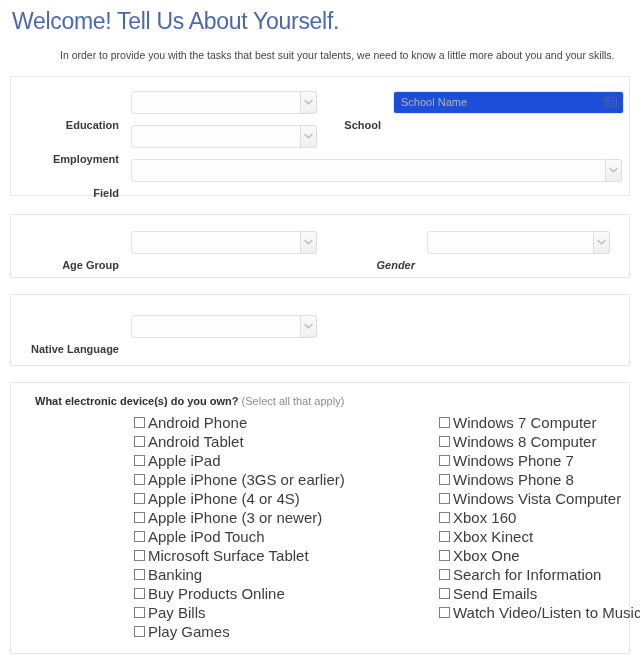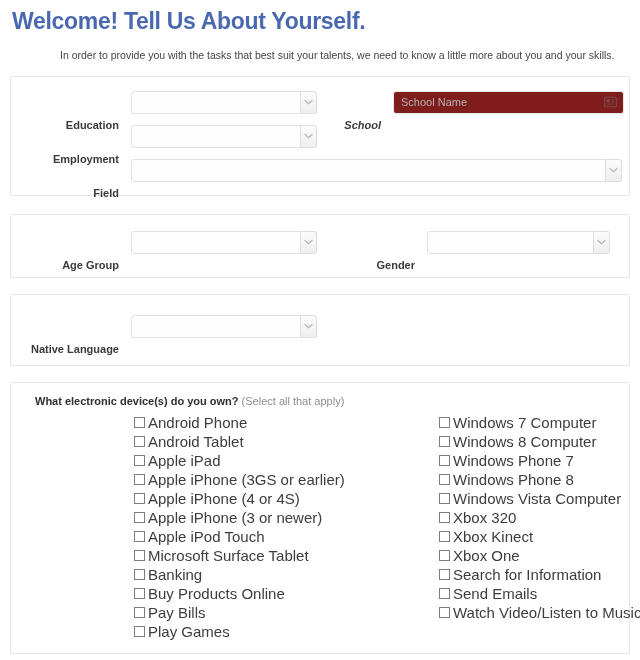--- a/index.html
+++ b/index.html
@@ -12,21 +12,21 @@
     background: #ffffff;
     font-family: "Liberation Sans", sans-serif;
     overflow: hidden;
     position: relative;
     color: #333333;
   }
 
   
   .page-title {
     font-size: 23px;
-    font-weight: bold;
+    font-weight: normal;
     color: #4a68b0;
     letter-spacing: -0.3px;
     padding: 6px 0 0 12px;
     line-height: 30px;
     white-space: nowrap;
   }
   .page-subtitle {
     font-size: 10.5px;
     color: #454545;
     padding: 12px 0 0 60px;
@@ -103,21 +103,21 @@
 
   .sel-w-std { width: 186px; }
   .sel-w-wide { width: 491px; }
   .sel-w-right { width: 183px; }
 
   
   .text-input {
     height: 23px;
     border: 1px solid #e8e8e8;
     border-radius: 3px;
-    background: #7f1d1d;
+    background: #1d4ed8;
     box-sizing: border-box;
     position: relative;
     display: flex;
     align-items: center;
     flex: none;
   }
   .ti-w { width: 231px; }
   .text-input .ph {
     font-size: 11px;
     color: #b3b3b3;
@@ -190,21 +190,21 @@
       <div class="field-label lbl-w-left">Education</div>
       <div class="select-box sel-w-std">
         <span class="select-value"></span>
         <span class="select-arrow">
           <svg width="9" height="6" viewBox="0 0 9 6">
               <path d="M1 1.5 L4.5 4.8 L8 1.5" fill="none" stroke="#b9b9b9" stroke-width="1.3" stroke-linecap="round" stroke-linejoin="round"></path>
             </svg>
         </span>
       </div>
 
-      <div class="field-label" style="width:76px;padding-left:14px;font-style:italic;">School</div>
+      <div class="field-label" style="width:76px;padding-left:14px;">School</div>
       <div class="text-input ti-w">
         <span class="ph">School Name</span>
         <span class="input-icon">
           <svg width="13" height="11" viewBox="0 0 13 11">
             <rect x="0.6" y="0.6" width="11.8" height="9.8" rx="1" fill="none" stroke="#6f6f6f" stroke-width="1.1"></rect>
             <rect x="2.6" y="2.6" width="3.2" height="3.2" fill="#6f6f6f"></rect>
             <rect x="7.4" y="2.7" width="2.8" height="1" fill="#6f6f6f"></rect>
             <rect x="7.4" y="4.6" width="2.8" height="1" fill="#6f6f6f"></rect>
             <rect x="2.6" y="7.0" width="7.6" height="1" fill="#6f6f6f"></rect>
           </svg>
@@ -245,21 +245,21 @@
       <div class="field-label lbl-w-left">Age Group</div>
       <div class="select-box sel-w-std">
         <span class="select-value"></span>
         <span class="select-arrow">
           <svg width="9" height="6" viewBox="0 0 9 6">
               <path d="M1 1.5 L4.5 4.8 L8 1.5" fill="none" stroke="#b9b9b9" stroke-width="1.3" stroke-linecap="round" stroke-linejoin="round"></path>
             </svg>
         </span>
       </div>
 
-      <div class="field-label" style="width:110px;">Gender</div>
+      <div class="field-label" style="width:110px;font-style:italic;">Gender</div>
       <div class="select-box sel-w-right">
         <span class="select-value"></span>
         <span class="select-arrow">
           <svg width="9" height="6" viewBox="0 0 9 6">
               <path d="M1 1.5 L4.5 4.8 L8 1.5" fill="none" stroke="#b9b9b9" stroke-width="1.3" stroke-linecap="round" stroke-linejoin="round"></path>
             </svg>
         </span>
       </div>
     </div>
   </div>
@@ -339,21 +339,21 @@
           <div class="cb-item">
             <span class="cb-box"></span>
             <span class="cb-label">Windows Phone 8</span>
           </div>
           <div class="cb-item">
             <span class="cb-box"></span>
             <span class="cb-label">Windows Vista Computer</span>
           </div>
           <div class="cb-item">
             <span class="cb-box"></span>
-            <span class="cb-label">Xbox 320</span>
+            <span class="cb-label">Xbox 160</span>
           </div>
           <div class="cb-item">
             <span class="cb-box"></span>
             <span class="cb-label">Xbox Kinect</span>
           </div>
           <div class="cb-item">
             <span class="cb-box"></span>
             <span class="cb-label">Xbox One</span>
           </div>
         </div>

